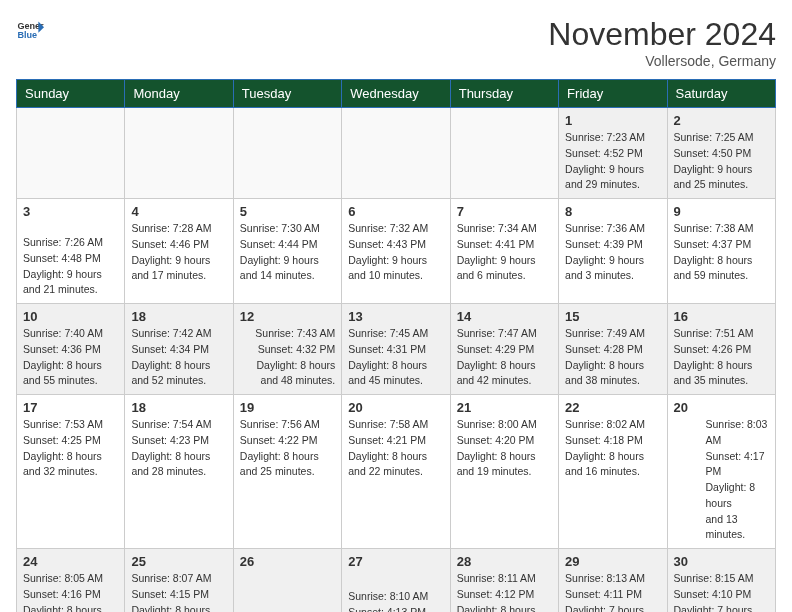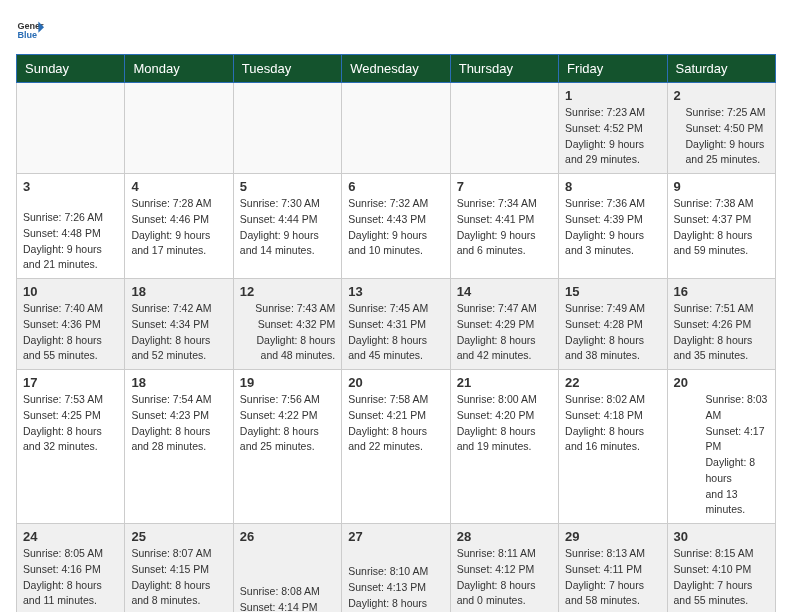--- a/index.html
+++ b/index.html
@@ -80,20 +80,24 @@
 </head>
 <body>
 
 <div class="header">
   <div class="logo">
     <svg class="logo-icon" viewBox="0 0 40 40" xmlns="http://www.w3.org/2000/svg">
       <text x="2" y="18" font-size="13" font-weight="bold" fill="#333" font-family="Arial">General</text>
       <text x="2" y="32" font-size="13" font-weight="bold" fill="#2a6db5" font-family="Arial">Blue</text>
       <polygon points="32,8 40,16 32,24" fill="#2a6db5"></polygon>
     </svg>
+  </div>
+  <div class="title-block">
+    <div class="month-title">November 2024</div>
+    <div class="location">Vollersode, Germany</div>
   </div>
 </div>
 
 <table>
   <thead>
     <tr>
     <th>Sunday</th>
         <th>Monday</th>
         <th>Tuesday</th>
         <th>Wednesday</th>
@@ -111,21 +115,21 @@
         <td class="empty"></td>
         <td class="shaded">
           <span class="day-number">1</span>
           <div class="day-info" style="white-space: pre-line;">Sunrise: 7:23 AM
 Sunset: 4:52 PM
 Daylight: 9 hours
 and 29 minutes.</div>
         </td>
         <td class="shaded">
           <span class="day-number">2</span>
-          <div class="day-info" style="white-space: pre-line; margin-left: 12px;">Sunrise: 7:25 AM
+          <div class="day-info" style="white-space: pre-line;">Sunrise: 7:25 AM
 Sunset: 4:50 PM
 Daylight: 9 hours
 and 25 minutes.</div>
         </td>
       </tr>
       <tr>
         <td>
           <span class="day-number">3</span>
           <div class="day-info" style="white-space: pre-line; margin-top: 16px;">Sunrise: 7:26 AM
 Sunset: 4:48 PM

